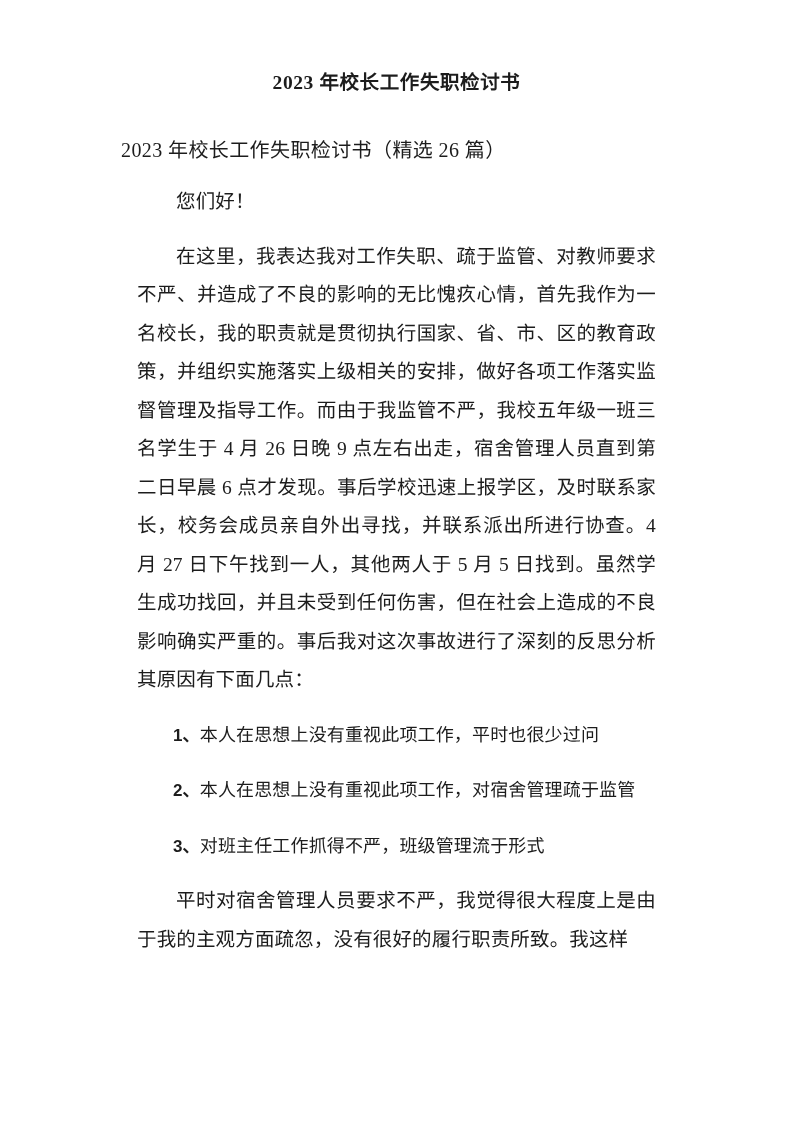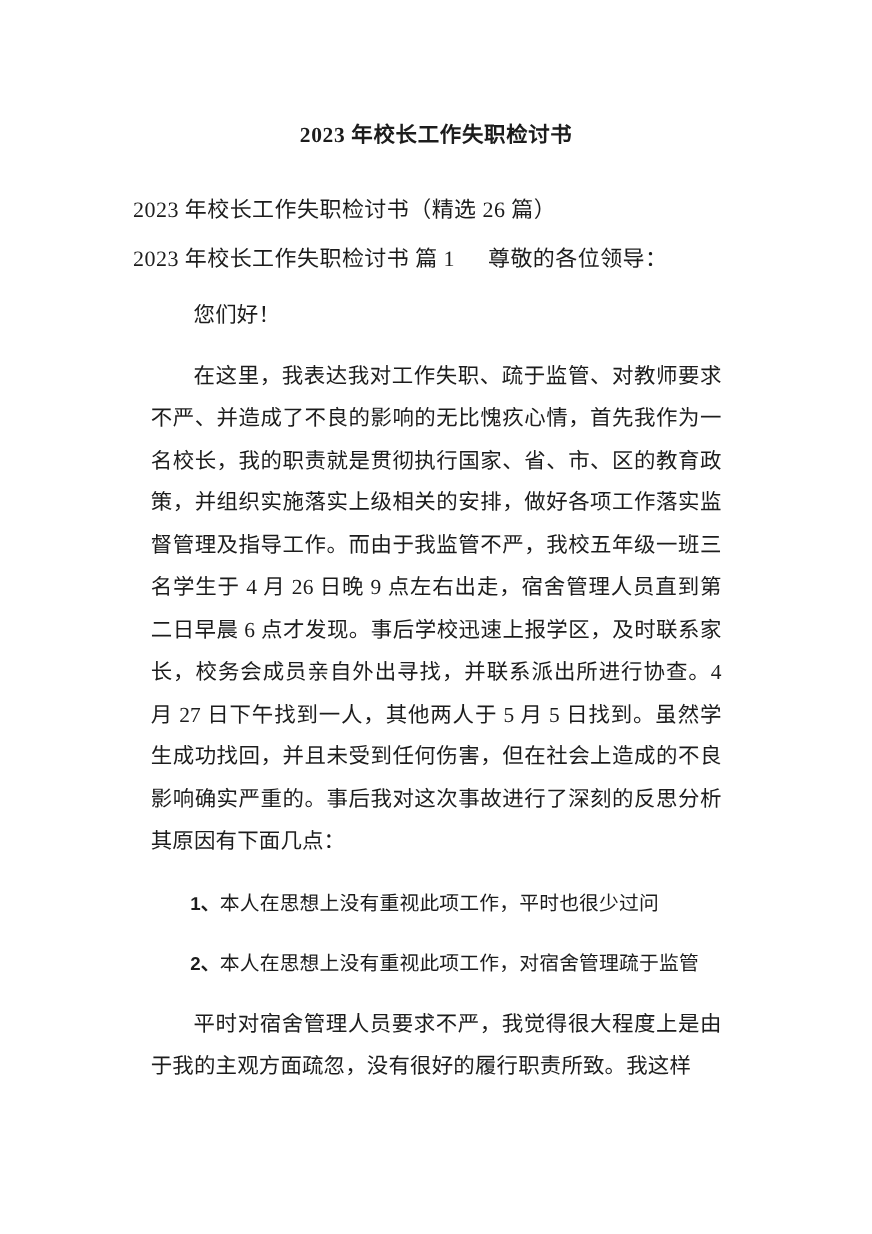--- a/index.html
+++ b/index.html
@@ -25,21 +25,21 @@
     background: #ffffff;
     box-sizing: border-box;
   }
 
   
   .doc-body {
     position: absolute;
     left: 0;
     top: 0;
     width: 793px;
-    padding: 109px 121px 0 121px;
+    padding: 68px 121px 0 121px;
     box-sizing: border-box;
   }
 
   .doc-title {
     text-align: center;
     font-size: 19.5px;
     line-height: 30px;
     letter-spacing: 0.6px;
     color: #1c1c1c;
     margin: 0 0 36px 0;
@@ -100,27 +100,25 @@
 <body>
 
 <div class="page">
 
   <div class="doc-body">
 
     <h1 class="doc-title">2023 年校长工作失职检讨书</h1>
 
     <div class="subtitle-line">2023 年校长工作失职检讨书（精选 26 篇）</div>
 
-    <div class="heading-line">
-      <span>2023 年校长工作失职检讨书 篇 1</span><span class="heading-gap"></span><span>尊敬的各位领导：</span>
-    </div>
 
     <div id="paragraph-container">
         <p class="para"><span>您们好！</span></p>
         <p class="para"><span>在这里，我表达我对工作失职、疏于监管、对教师要求不严、并造成了不良的影响的无比愧疚心情，首先我作为一名校长，我的职责就是贯彻执行国家、省、市、区的教育政策，并组织实施落实上级相关的安排，做好各项工作落实监督管理及指导工作。而由于我监管不严，我校五年级一班三名学生于 4 月 26 日晚 9 点左右出走，宿舍管理人员直到第二日早晨 6 点才发现。事后学校迅速上报学区，及时联系家长，校务会成员亲自外出寻找，并联系派出所进行协查。4 月 27 日下午找到一人，其他两人于 5 月 5 日找到。虽然学生成功找回，并且未受到任何伤害，但在社会上造成的不良影响确实严重的。事后我对这次事故进行了深刻的反思分析其原因有下面几点：</span></p>
         <p class="para item"><span class="num">1、</span><span>本人在思想上没有重视此项工作，平时也很少过问</span></p>
         <p class="para item"><span class="num">2、</span><span>本人在思想上没有重视此项工作，对宿舍管理疏于监管</span></p>
+        <p class="para item"><span class="num">3、</span><span>对班主任工作抓得不严，班级管理流于形式</span></p>
         <p class="para"><span>平时对宿舍管理人员要求不严，我觉得很大程度上是由于我的主观方面疏忽，没有很好的履行职责所致。我这样</span></p>
       </div>
 
   </div>
 
 </div>
 
 </body></html>

